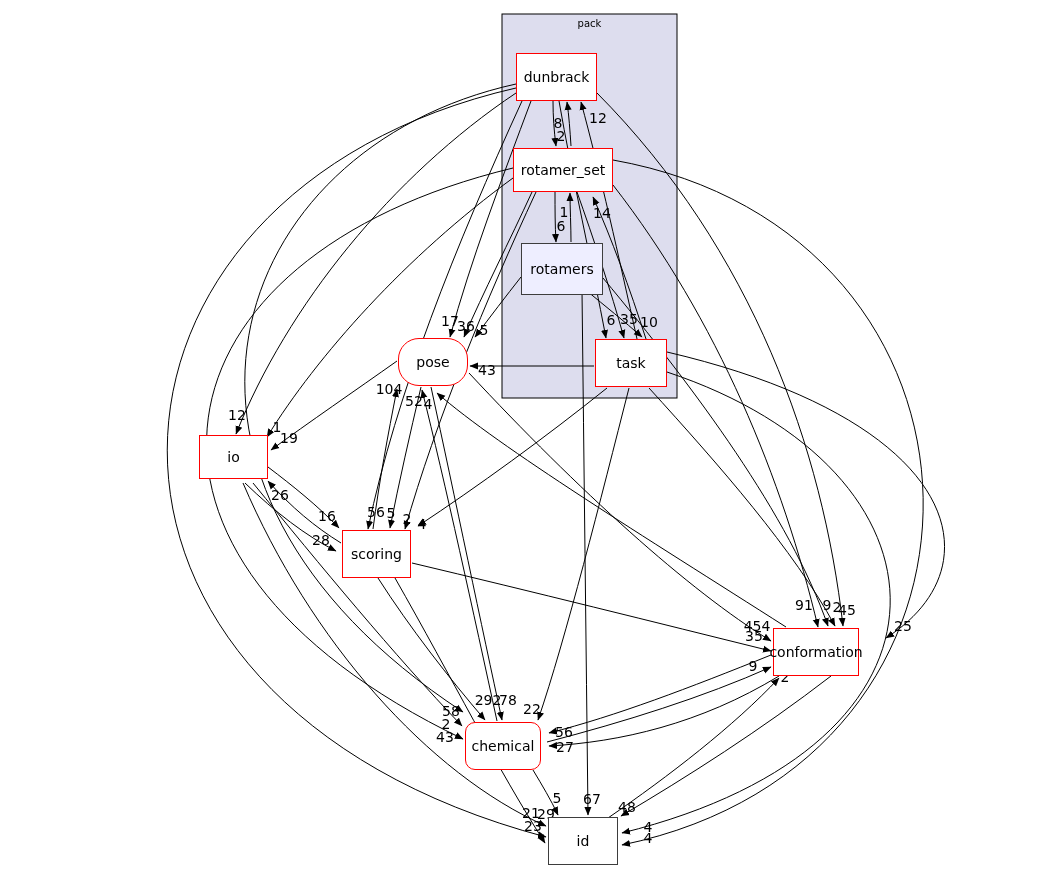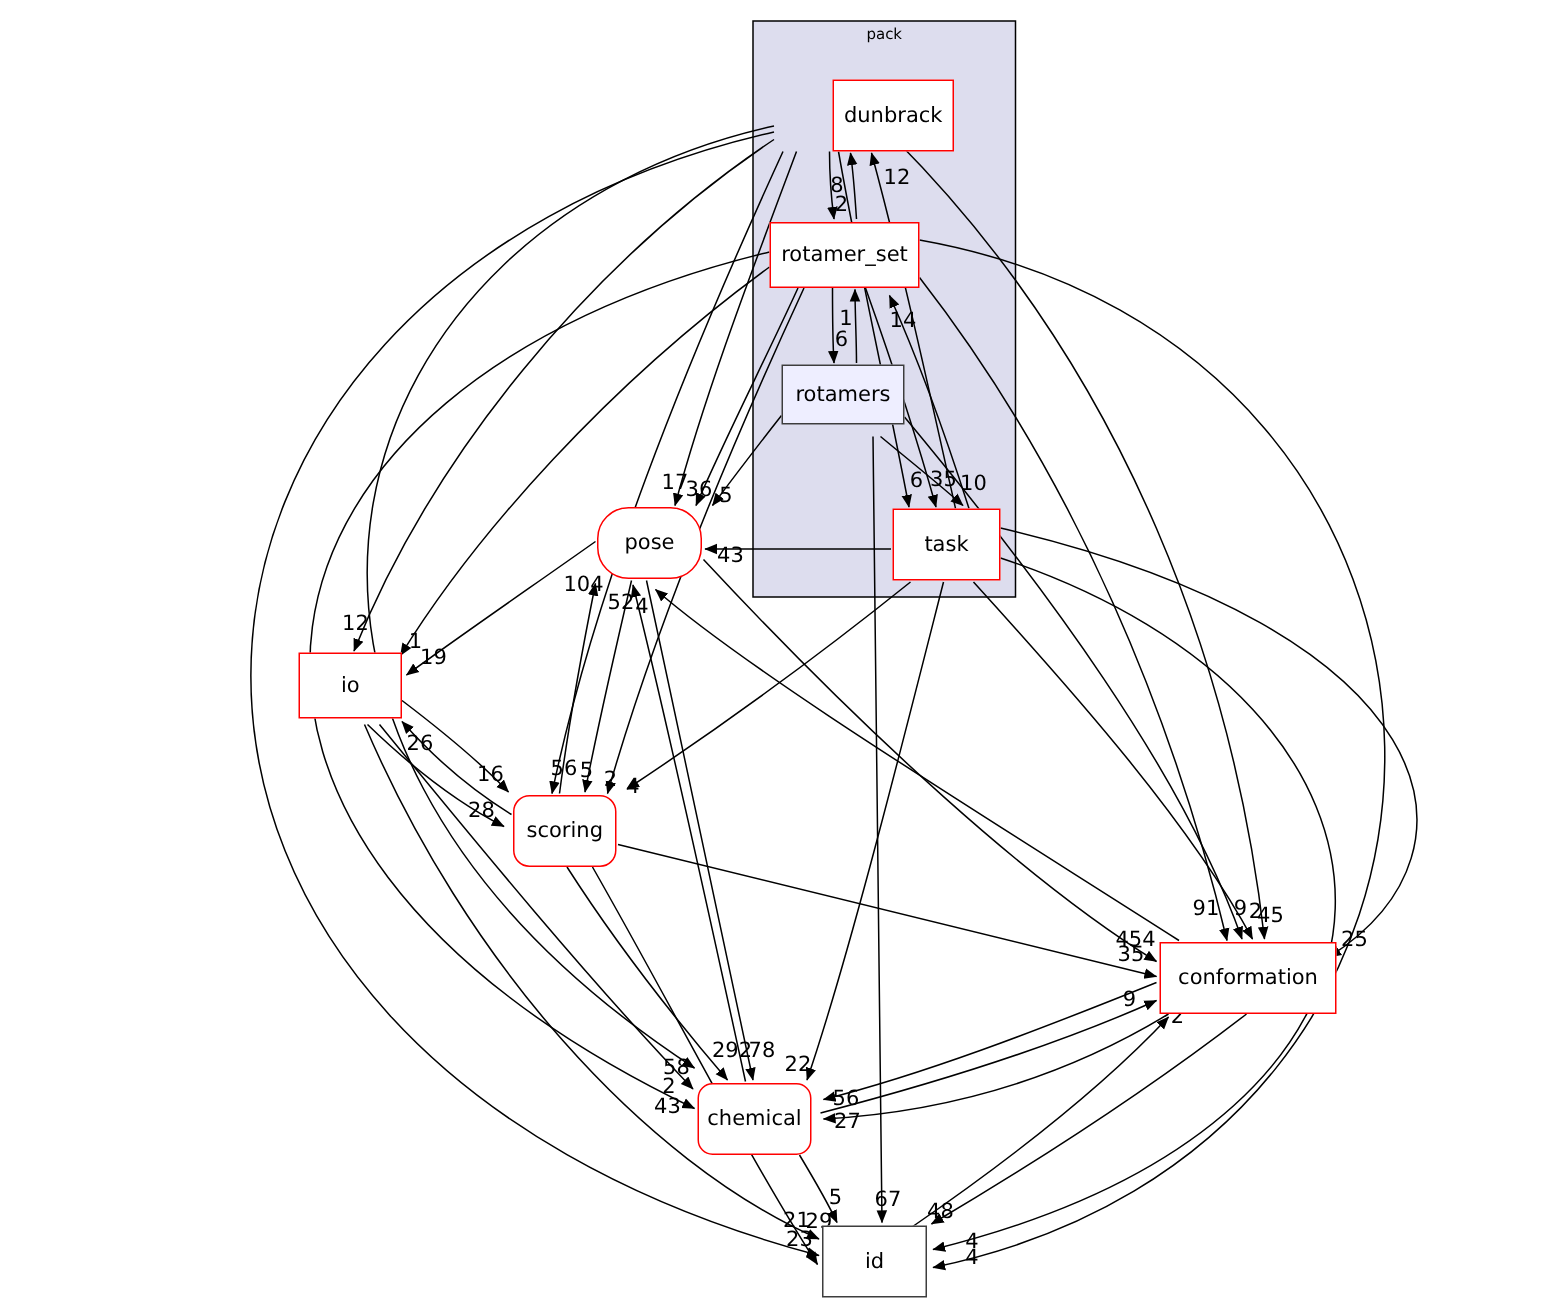--- a/index.html
+++ b/index.html
@@ -13,28 +13,28 @@
     text-align:center; font-size:10px; color:#000;
   }
   .node {
     position:absolute; box-sizing:border-box;
     display:flex; align-items:center; justify-content:center;
     background:#ffffff; border:1px solid #ff0000;
     font-size:14px; color:#000; cursor:pointer;
   }
   .node.filled { background:#eeeeff; border-color:#3d3d3d; }
   .node.plain  { background:#ffffff; border-color:#3d3d3d; }
-  .n-dunbrack     { left:516px; top:53px;  width:81px;  height:48px;margin-left:39px; }
+  .n-dunbrack     { left:516px; top:53px;  width:81px;  height:48px; }
   .n-rotamer_set  { left:513px; top:148px; width:100px; height:44px; }
-  .n-rotamers     { left:521px; top:243px; width:82px;  height:40px; }
+  .n-rotamers     { left:521px; top:243px; width:82px;  height:52px; }
   .n-task         { left:595px; top:339px; width:72px;  height:48px; }
   .n-pose         { left:398px; top:338px; width:70px;  height:48px;border-radius:21px; }
   .n-io           { left:199px; top:435px; width:69px;  height:44px; }
-  .n-scoring      { left:342px; top:530px; width:69px;  height:48px;border-radius:11px; }
-  .n-conformation { left:773px; top:628px; width:118px; height:48px; }
+  .n-scoring      { left:342px; top:530px; width:69px;  height:48px; }
+  .n-conformation { left:773px; top:628px; width:86px; height:48px; }
   .n-chemical     { left:465px; top:722px; width:76px;  height:48px;border-radius:10px; }
   .n-id           { left:548px; top:817px; width:70px;  height:48px; }
   .edge-label { font-size:14px; fill:#000000; }
 </style>
 </head>
 <body>
 
 <div class="canvas">
 
   <svg class="graph-svg" width="1045" height="873" viewBox="0 0 1045 873" xmlns="http://www.w3.org/2000/svg">

